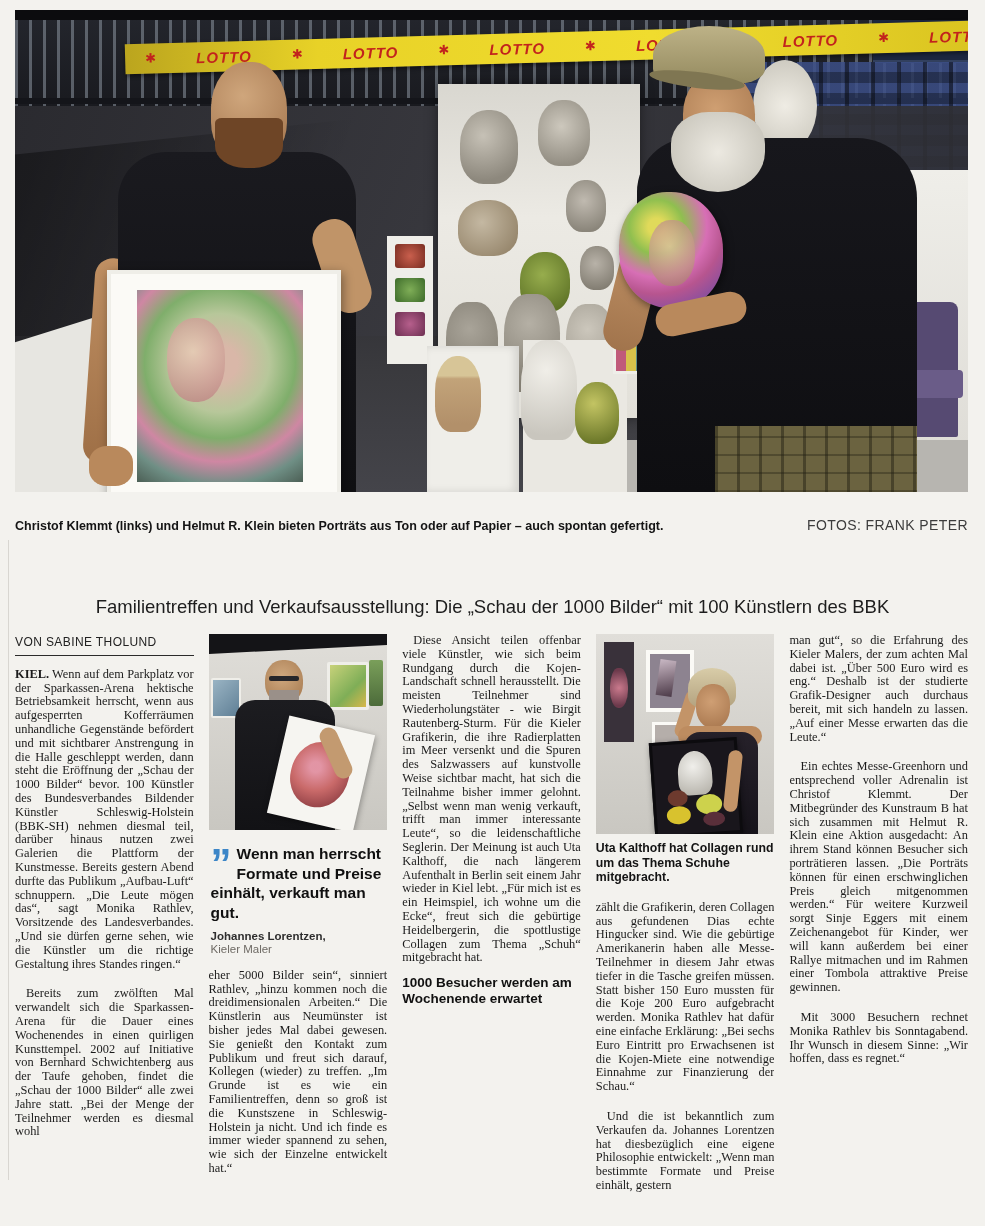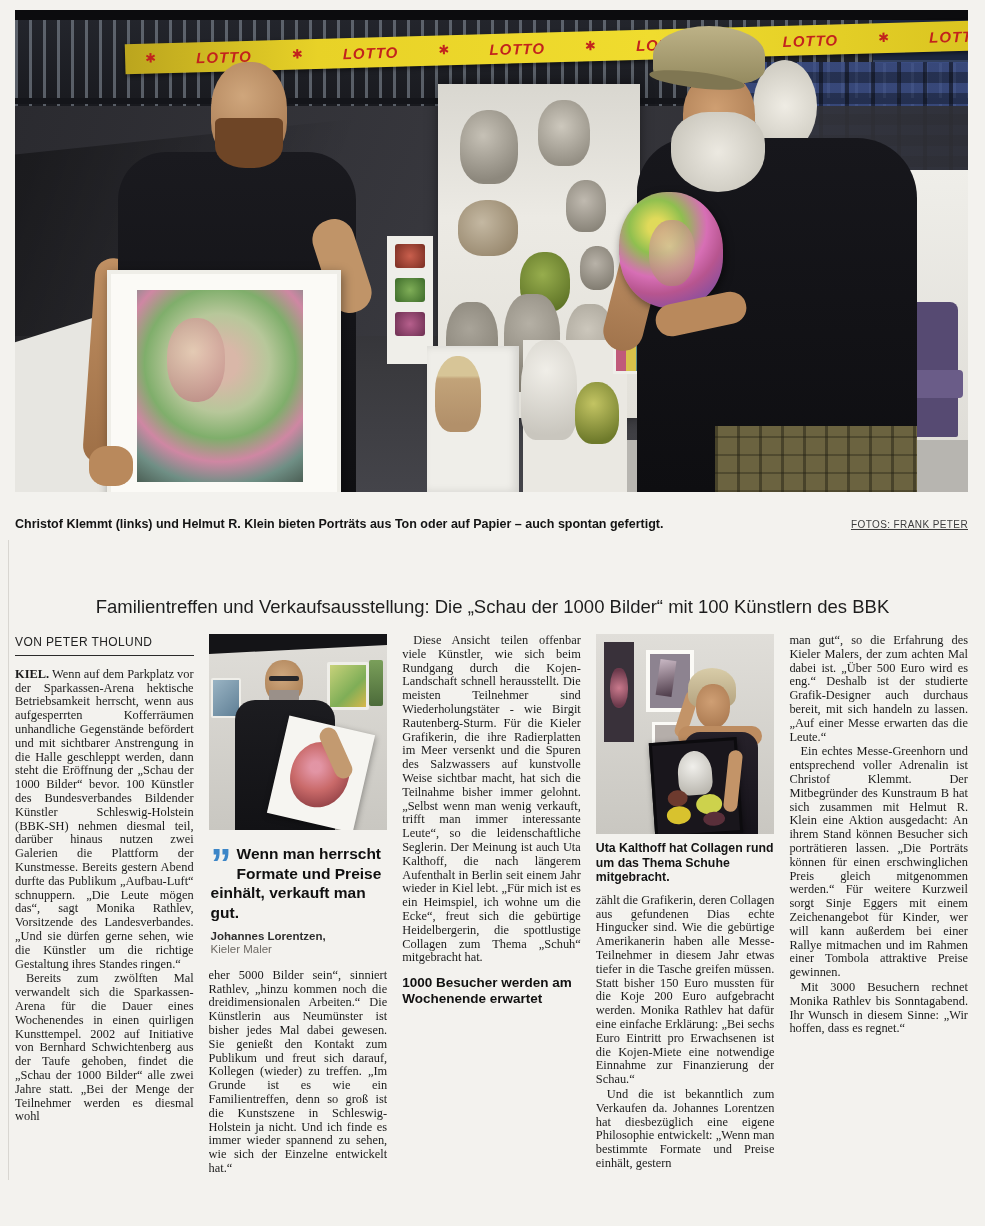--- a/index.html
+++ b/index.html
@@ -69,30 +69,30 @@
   .man-right-arm{left:598px;top:222px;width:40px;height:120px;border-radius:20px;background:linear-gradient(180deg,#c39468,#a1744c);transform:rotate(14deg);}
   .man-right-hand{left:640px;top:288px;width:92px;height:32px;border-radius:16px;background:#b9895c;transform:rotate(-12deg);}
   .sculpture{left:604px;top:182px;width:104px;height:116px;border-radius:46% 50% 44% 48%;background:radial-gradient(circle at 36% 30%,#e0da5a 8%,#8fbf4f 26%,#d76fb5 48%,#b7558f 64%,#8a4f9e 82%,#6f3f7a 100%);box-shadow:2px 3px 8px rgba(0,0,0,.5);}
   .sculpture-face{position:absolute;left:30px;top:28px;width:46px;height:66px;border-radius:46%;background:radial-gradient(circle at 45% 40%,#e3c3a0,#b07f77 85%);opacity:.8;}
   .man-right-shorts{left:700px;top:416px;width:202px;height:66px;background:#6b6340;}
   .man-right-shorts .plaid{position:absolute;inset:0;background:repeating-linear-gradient(90deg,rgba(30,28,16,.45) 0 3px,rgba(0,0,0,0) 3px 22px),repeating-linear-gradient(0deg,rgba(30,28,16,.35) 0 2px,rgba(0,0,0,0) 2px 18px);}
 
   
   .caption-row{position:absolute;left:15px;top:497px;width:953px;display:flex;justify-content:space-between;align-items:baseline;font-family:"Liberation Sans",sans-serif;margin-top:20px;}
   .photo-caption{font-size:12.5px;font-weight:bold;color:#141414;}
-  .photo-credit{font-size:10px;color:#3c3c3c;letter-spacing:.4px;text-decoration:underline;}
+  .photo-credit{font-size:14px;color:#3c3c3c;letter-spacing:.4px;}
   .headline{position:absolute;left:0;top:518px;width:985px;text-align:center;font-family:"Liberation Serif",serif;font-weight:bold;font-size:51px;line-height:58px;color:#0b0b0b;letter-spacing:-.5px;}
   .subhead{position:absolute;left:0;top:596px;width:985px;text-align:center;font-family:"Liberation Sans",sans-serif;font-size:18.5px;color:#1d1d1d;}
 
   
   .columns{position:absolute;left:15px;top:634px;width:953px;height:560px;display:grid;grid-template-columns:repeat(5,1fr);column-gap:15px;}
   .col{overflow:hidden;height:560px;font-size:12.4px;line-height:13.8px;color:#1b1b1b;}
   .col p{margin:0;text-align:justify;hyphens:auto;}
   .col p.ind{text-indent:11px;}
-  .col p + p{margin-top:1px;}
+  .col p + p{margin-top:16px;}
   .byline{font-family:"Liberation Sans",sans-serif;font-size:12px;color:#222;letter-spacing:.4px;border-bottom:1px solid #2b2b2b;padding-bottom:5px;margin:2px 0 12px 0;}
   .lead{font-weight:bold;}
   .crosshead{font-family:"Liberation Sans",sans-serif;font-weight:bold;font-size:13.5px;line-height:16px;color:#111;margin:10px 0 8px 0 !important;text-align:left !important;}
 
   
   .pullquote{margin:14px 2px 4px 2px;}
   .pq-mark{float:left;font-family:"Liberation Sans",sans-serif;font-weight:bold;font-size:42px;line-height:.62;color:#3c86c7;margin:7px 5px 0 0;}
   .pq-text{font-family:"Liberation Sans",sans-serif;font-weight:bold;font-size:15.5px;line-height:19.5px;color:#101010;text-align:left;}
   .pq-name{font-family:"Liberation Sans",sans-serif;font-weight:bold;font-size:11.5px;line-height:13px;color:#2e2e2e;margin-top:8px;}
   .pq-role{font-family:Liberation Sans, sans-serif;font-size:11.5px;color:#6e6a64;}
@@ -228,21 +228,21 @@
     <span class="photo-caption">Christof Klemmt (links) und Helmut R. Klein bieten Porträts aus Ton oder auf Papier – auch spontan gefertigt.</span>
     <span class="photo-credit">FOTOS: FRANK PETER</span>
   </div>
   <div class="subhead">Familientreffen und Verkaufsausstellung: Die „Schau der 1000 Bilder“ mit 100 Künstlern des BBK</div>
 
   <div class="scan-fold"></div>
 
   <div class="columns">
 
     <div class="col">
-      <div class="byline">VON PETER THOLUND</div>
+      <div class="byline">VON SABINE THOLUND</div>
       <p><span class="lead">KIEL.</span><span> Wenn auf dem Parkplatz vor der Sparkassen-Arena hektische Betriebsamkeit herrscht, wenn aus aufgesperrten Kofferräumen unhandliche Gegenstände befördert und mit sichtbarer Anstrengung in die Halle geschleppt werden, dann steht die Eröffnung der „Schau der 1000 Bilder“ bevor. 100 Künstler des Bundesverbandes Bildender Künstler Schleswig-Holstein (BBK-SH) nehmen diesmal teil, darüber hinaus nutzen zwei Galerien die Plattform der Kunstmesse. Bereits gestern Abend durfte das Publikum „Aufbau-Luft“ schnuppern. „Die Leute mögen das“, sagt Monika Rathlev, Vorsitzende des Landesverbandes. „Und sie dürfen gerne sehen, wie die Künstler um die richtige Gestaltung ihres Standes ringen.“</span></p>
       <p class="ind">Bereits zum zwölften Mal verwandelt sich die Sparkassen-Arena für die Dauer eines Wochenendes in einen quirligen Kunsttempel. 2002 auf Initiative von Bernhard Schwichtenberg aus der Taufe gehoben, findet die „Schau der 1000 Bilder“ alle zwei Jahre statt. „Bei der Menge der Teilnehmer werden es diesmal wohl</p>
     </div>
 
     <div class="col">
       <div class="col-photo lorentzen">
         <div class="abs lz-ceiling"></div>
         <div class="abs lz-pic lz-p1"></div>
         <div class="abs lz-pic lz-p2"></div>
         <div class="abs lz-pic lz-p3"></div>

